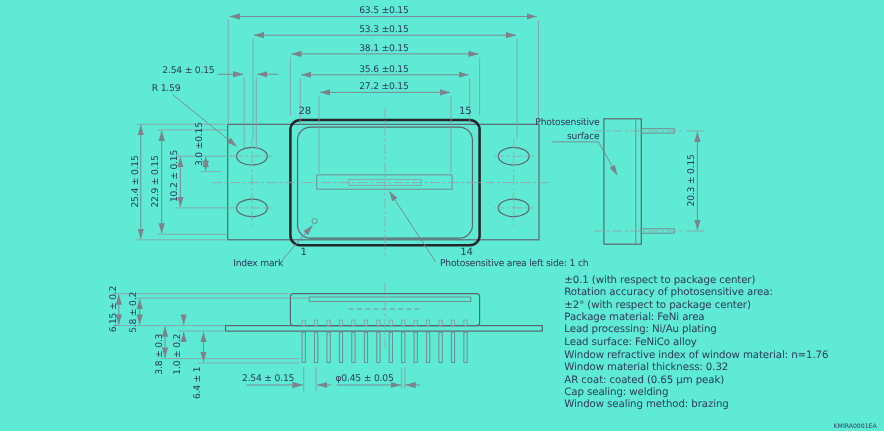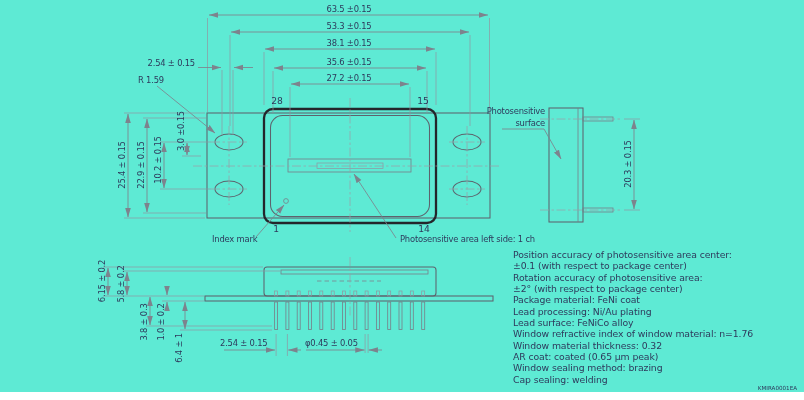--- a/index.html
+++ b/index.html
@@ -218,29 +218,28 @@
       <path class="thin" d="M365.1,334 V353 M368.1,334 V353"></path>
       <line class="dim" x1="306" y1="350" x2="364.4" y2="350" marker-end="url(#arr)"></line>
       <line class="dim" x1="368.8" y1="350" x2="382" y2="350" marker-start="url(#arr)"></line>
       <text x="305" y="346">φ0.45 ± 0.05</text>
     </g>
   </g>
 </svg>
 
 
 <div id="notes">
-  <div>Position accuracy of photosensitive area center:</div>
   <div>±0.1 (with respect to package center)</div>
   <div>Rotation accuracy of photosensitive area:</div>
   <div>±2° (with respect to package center)</div>
-  <div>Package material: FeNi coat</div>
+  <div>Package material: FeNi area</div>
   <div>Lead processing: Ni/Au plating</div>
   <div>Lead surface: FeNiCo alloy</div>
   <div>Window refractive index of window material: n=1.76</div>
   <div>Window material thickness: 0.32</div>
   <div>AR coat: coated (0.65 μm peak)</div>
+  <div>Cap sealing: welding</div>
   <div>Window sealing method: brazing</div>
-  <div>Cap sealing: welding</div>
 </div>
 
 <div id="code">KMIRA0001EA</div>
 
 </div>
 
 </body></html>

